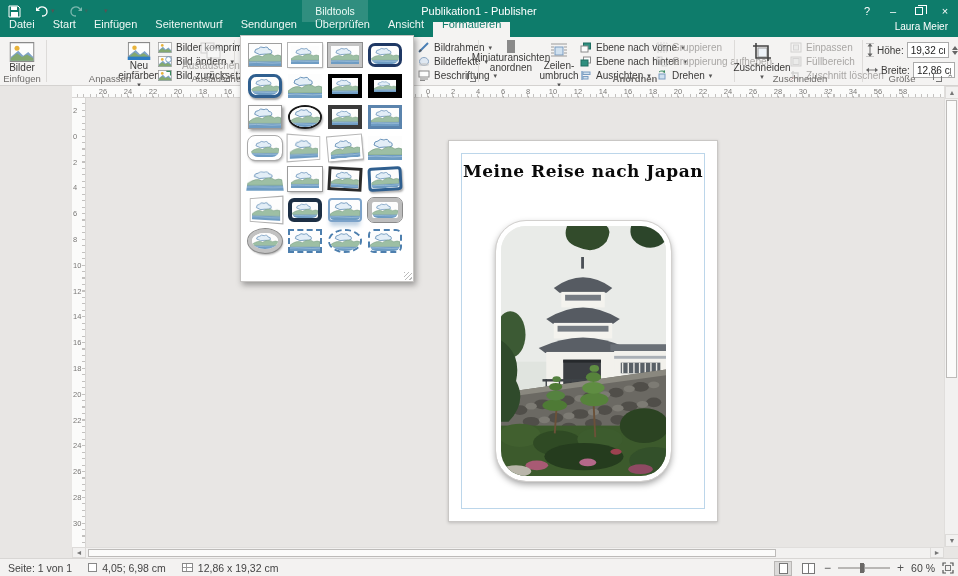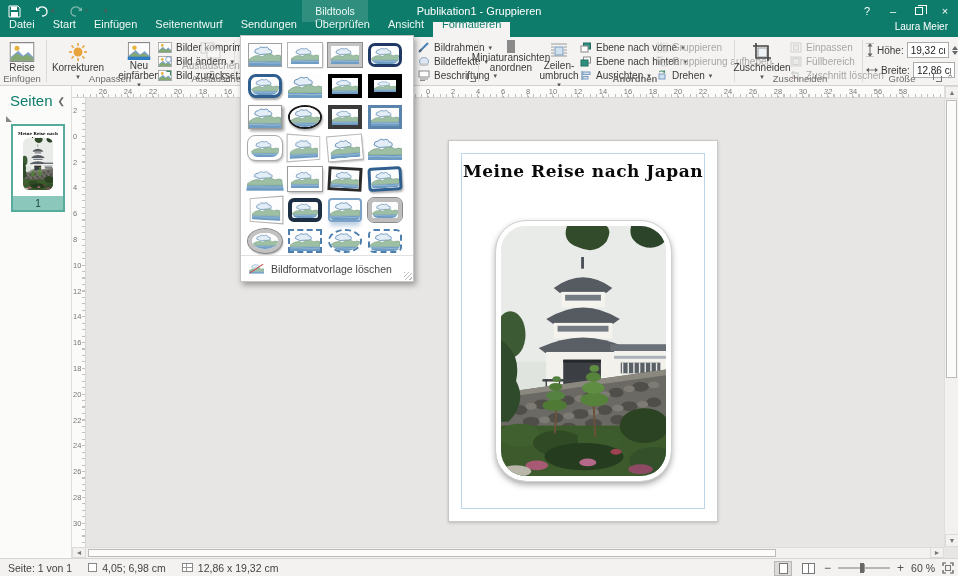--- a/index.html
+++ b/index.html
@@ -281,21 +281,21 @@
         <svg width="14" height="11" viewBox="0 0 14 11">
             <path d="M11,3 C8,-1 2,1 2,6 C2,9 5,10 7,10" fill="none" stroke="#fff" stroke-width="1.3"></path>
             <path d="M13,1 L13,5 L9,5 Z" fill="#fff"></path>
           </svg>
         <span class="caret">▾</span>
       </span>
       <span class="qbtn">
           <span class="caret">▾</span>
         </span>
     </div>
-    <div class="doc-title">Publikation1 - Gruppieren</div>
+    <div class="doc-title">Publikation1 - Publisher</div>
     <div class="ctx-chip">Bildtools</div>
     <div class="winbtns">
       <span class="winbtn">?</span>
       <span class="winbtn">–</span>
       <span class="winbtn">
           <span class="restore-glyph"></span>
         </span>
       <span class="winbtn">×</span>
     </div>
   </div>
@@ -311,42 +311,25 @@
       <div class="tab active">Formatieren</div>
     </div>
   <div class="username">Laura Meier</div>
 
   <div class="ribbon">
 
     <div class="bigbtn" style="left:4px;width:36px;">
       <svg width="26" height="20" viewBox="0 0 20 16">
           <use href="#pic-sym"></use>
         </svg>
-      <span>Reise</span>
+      <span>Bilder</span>
     </div>
     <div class="glabel" style="left:0;width:44px;">Einfügen</div>
     <div class="vsep" style="left:46px;"></div>
 
-    <div class="bigbtn" style="left:50px;width:56px;">
-      <svg width="20" height="20" viewBox="0 0 20 20">
-          <circle cx="10" cy="10" r="4.5" fill="#e8a33d"></circle>
-          <g stroke="#e8a33d" stroke-width="1.6">
-            <path d="M10,1 V4"></path>
-            <path d="M10,16 V19"></path>
-            <path d="M1,10 H4"></path>
-            <path d="M16,10 H19"></path>
-            <path d="M3.5,3.5 L5.7,5.7"></path>
-            <path d="M14.3,14.3 L16.5,16.5"></path>
-            <path d="M16.5,3.5 L14.3,5.7"></path>
-            <path d="M5.7,14.3 L3.5,16.5"></path>
-          </g>
-        </svg>
-      <span>Korrekturen</span>
-      <span class="caret">▾</span>
-    </div>
     <div class="bigbtn" style="left:92px;width:46px;margin-left:24px;">
       <svg width="24" height="18" viewBox="0 0 20 16">
           <use href="#pic-sym"></use>
           <rect x="0" y="13" width="20" height="3" fill="#2e7cc4"></rect>
         </svg>
       <span>Neu einfärben</span>
       <span class="caret">▾</span>
     </div>
     <div class="smallstack" style="left:158px;top:4px;">
       <div class="smallbtn">
@@ -546,36 +529,20 @@
       <span class="stepper">
           <i class="up"></i>
           <i class="dn"></i>
         </span>
     </div>
     <div class="glabel" style="left:872px;width:60px;">Größe</div>
     <div class="launcher" style="left:932px;bottom:3px;"></div>
     <div class="collapse-chev" style="right:4px;bottom:2px;">⌃</div>
   </div>
 
-  <div class="pagespanel">
-    <div class="pages-title">Seiten</div>
-    <div class="pages-collapse">❮</div>
-    <div class="pages-expander"></div>
-    <div class="pagethumb">
-      <div class="pt-page">
-        <div class="pt-title">Meine Reise nach Japan</div>
-        <div class="pt-img">
-          <svg viewBox="0 0 175 258" preserveAspectRatio="none" style="width:100%;height:100%;display:block">
-              <use href="#castle-art"></use>
-            </svg>
-        </div>
-      </div>
-      <div class="pt-band">1</div>
-    </div>
-  </div>
 
   <div class="hruler" id="hruler">
       <span class="rlab" style="left: 31px;">26</span>
       <span class="rlab" style="left: 56px;">24</span>
       <span class="rlab" style="left: 81px;">22</span>
       <span class="rlab" style="left: 106px;">20</span>
       <span class="rlab" style="left: 131px;">18</span>
       <span class="rlab" style="left: 156px;">16</span>
       <span class="rlab" style="left: 181px;">14</span>
       <span class="rlab" style="left: 206px;">12</span>
@@ -871,23 +838,16 @@
           </div>
         </div>
         <div class="thumb f-dashed-rounded" style="left: 127px; top: 193px;">
           <div class="art">
             <svg viewBox="0 0 34 24" preserveAspectRatio="none">
               <use href="#land-sym"></use>
             </svg>
           </div>
         </div>
       </div>
-    <div class="gal-footer">
-      <svg width="15" height="11" viewBox="0 0 34 24">
-          <use href="#land-sym"></use>
-          <path d="M2,22 L32,2" stroke="#c0504d" stroke-width="2.5"></path>
-        </svg>
-      <span>Bildformatvorlage löschen</span>
-    </div>
     <div class="grip"></div>
   </div>
 
 </div>
 
 </body></html>

